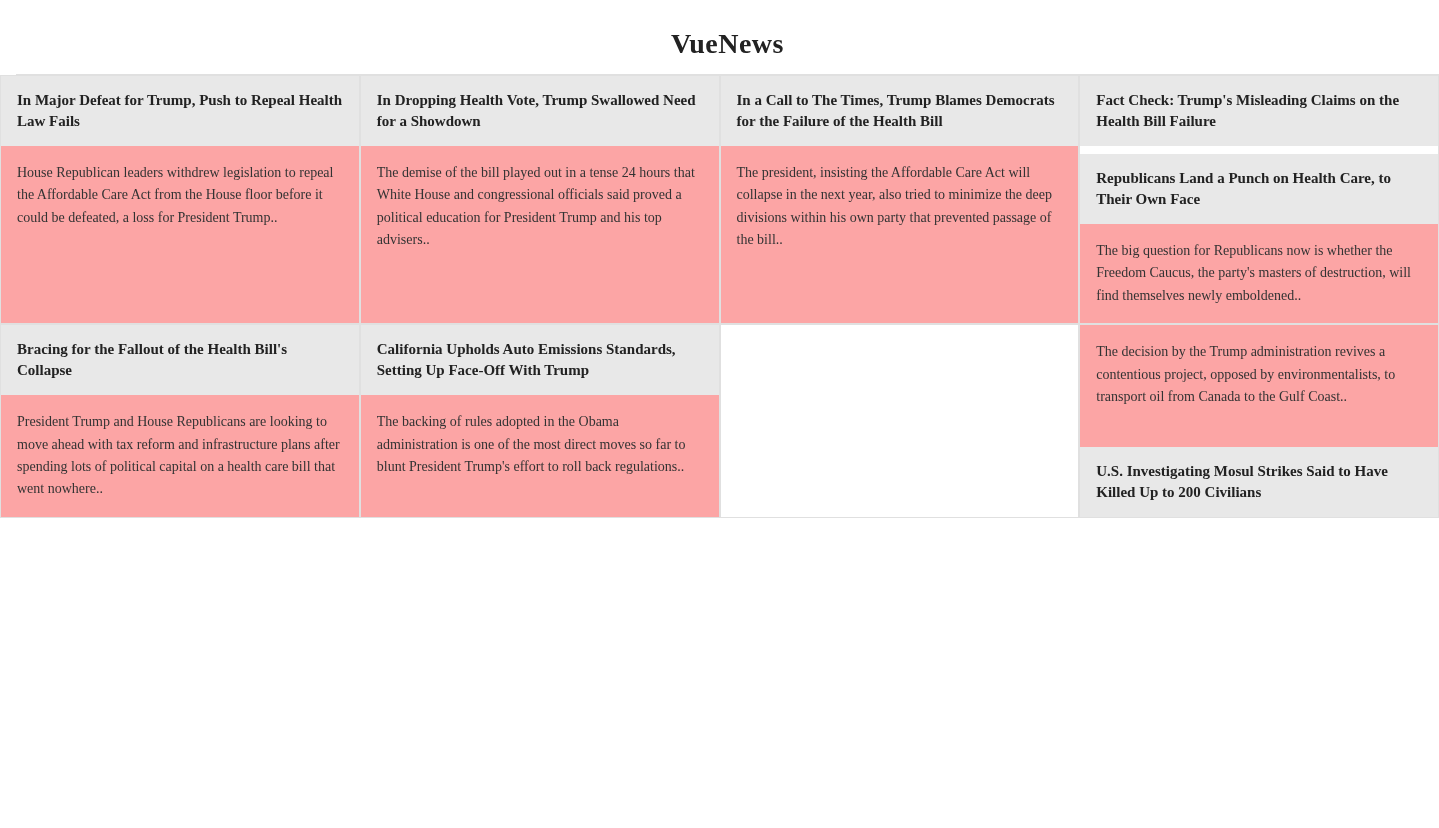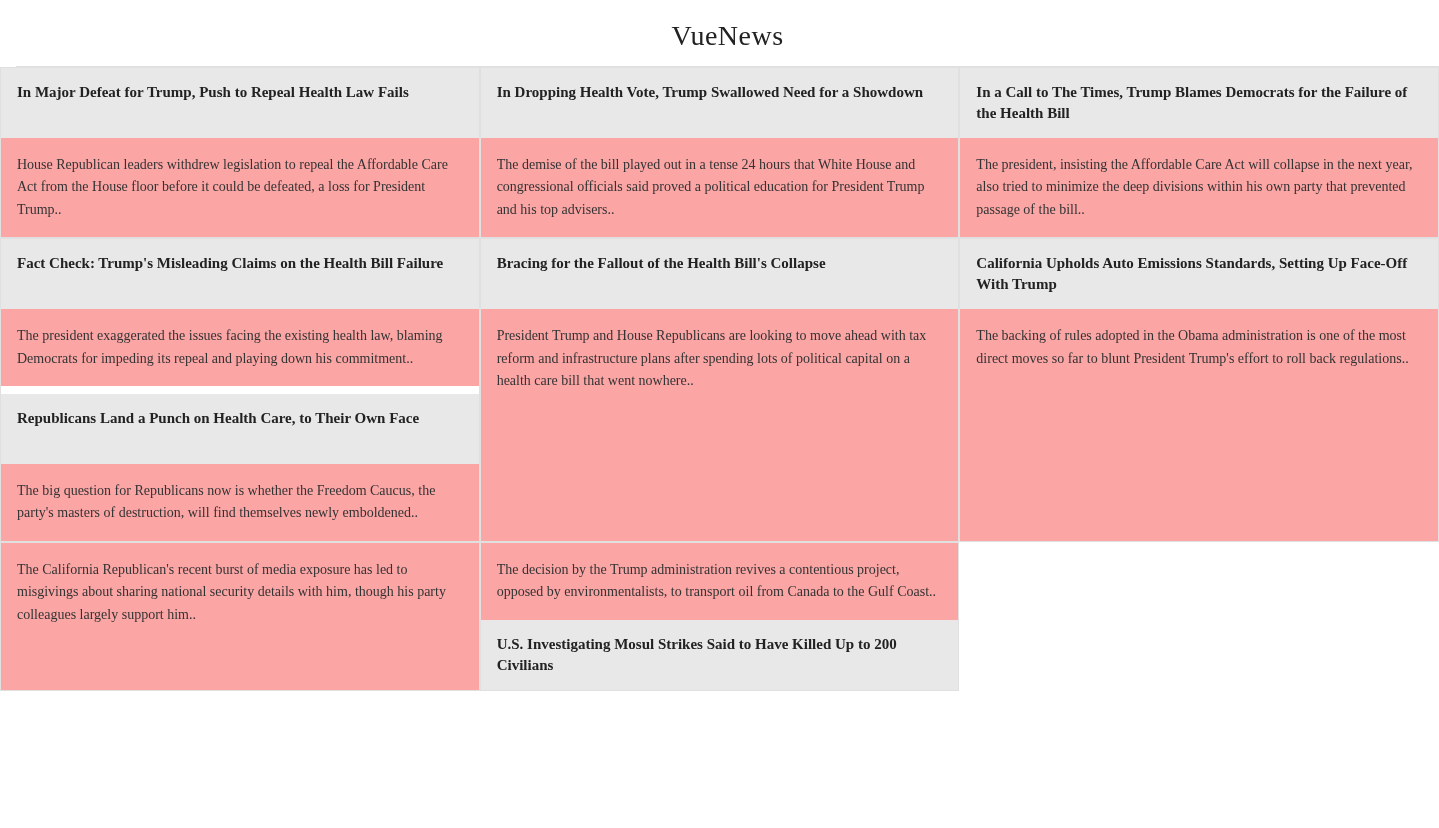--- a/index.html
+++ b/index.html
@@ -8,29 +8,29 @@
       padding: 0;
     }
     body {
       font-family: Georgia, 'Times New Roman', serif;
       background: #ffffff;
       color: #222222;
     }
     .app-title {
       text-align: center;
       font-size: 28px;
-      font-weight: normal;
-      padding: 20px 0 14px 0;
+      font-weight: bold;
+      padding: 28px 0 14px 0;
       letter-spacing: 0.5px;
       border-bottom: 1px solid #e0e0e0;
       margin-left: 16px;
     }
     .news-grid {
       display: grid;
-      grid-template-columns: repeat(3, 1fr);
+      grid-template-columns: repeat(4, 1fr);
       gap: 0;
       padding: 0;
     }
     .news-card {
       border: 1px solid #e0e0e0;
       display: flex;
       flex-direction: column;
     }
     .news-card-header {
       background: #e8e8e8;
@@ -85,23 +85,20 @@
     </div>
     <div class="news-card-body">
       <p class="news-card-body-text">The president, insisting the Affordable Care Act will collapse in the next year, also tried to minimize the deep divisions within his own party that prevented passage of the bill..</p>
     </div>
   </div>
 
   <div class="news-card" style="display:flex;flex-direction:column;">
     <div class="news-card-header">
       <span class="news-card-header-title">Fact Check: Trump's Misleading Claims on the Health Bill Failure</span>
     </div>
-    <div class="news-card-body">
-      <p class="news-card-body-text">The president exaggerated the issues facing the existing health law, blaming Democrats for impeding its repeal and playing down his commitment..</p>
-    </div>
     <div class="news-card-header" style="margin-top:8px;">
       <span class="news-card-header-title">Republicans Land a Punch on Health Care, to Their Own Face</span>
     </div>
     <div class="news-card-body">
       <p class="news-card-body-text">The big question for Republicans now is whether the Freedom Caucus, the party's masters of destruction, will find themselves newly emboldened..</p>
     </div>
   </div>
 
   <div class="news-card">
     <div class="news-card-header">
@@ -115,23 +112,20 @@
   <div class="news-card">
     <div class="news-card-header">
       <span class="news-card-header-title">California Upholds Auto Emissions Standards, Setting Up Face-Off With Trump</span>
     </div>
     <div class="news-card-body">
       <p class="news-card-body-text">The backing of rules adopted in the Obama administration is one of the most direct moves so far to blunt President Trump's effort to roll back regulations..</p>
     </div>
   </div>
 
   <div class="news-card">
-    <div class="news-card-body">
-      <p class="news-card-body-text">The California Republican's recent burst of media exposure has led to misgivings about sharing national security details with him, though his party colleagues largely support him..</p>
-    </div>
   </div>
 
   <div class="news-card" style="display:flex;flex-direction:column;">
     <div class="news-card-body">
       <p class="news-card-body-text">The decision by the Trump administration revives a contentious project, opposed by environmentalists, to transport oil from Canada to the Gulf Coast..</p>
     </div>
     <div class="news-card-header">
       <span class="news-card-header-title">U.S. Investigating Mosul Strikes Said to Have Killed Up to 200 Civilians</span>
     </div>
   </div>

